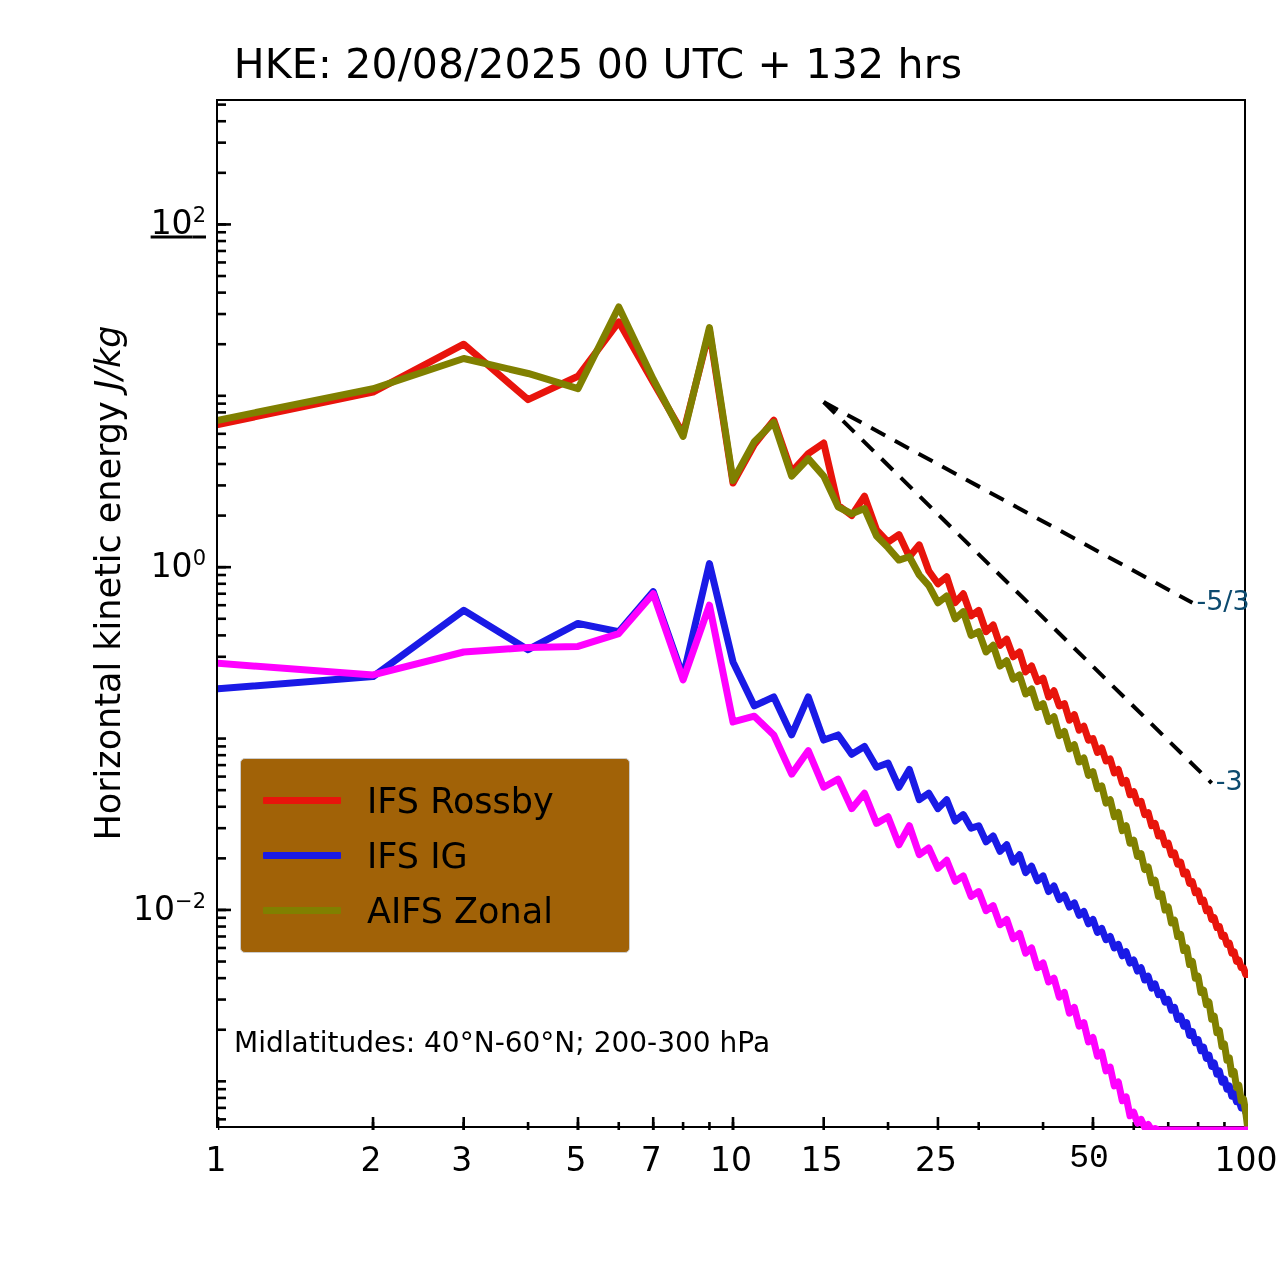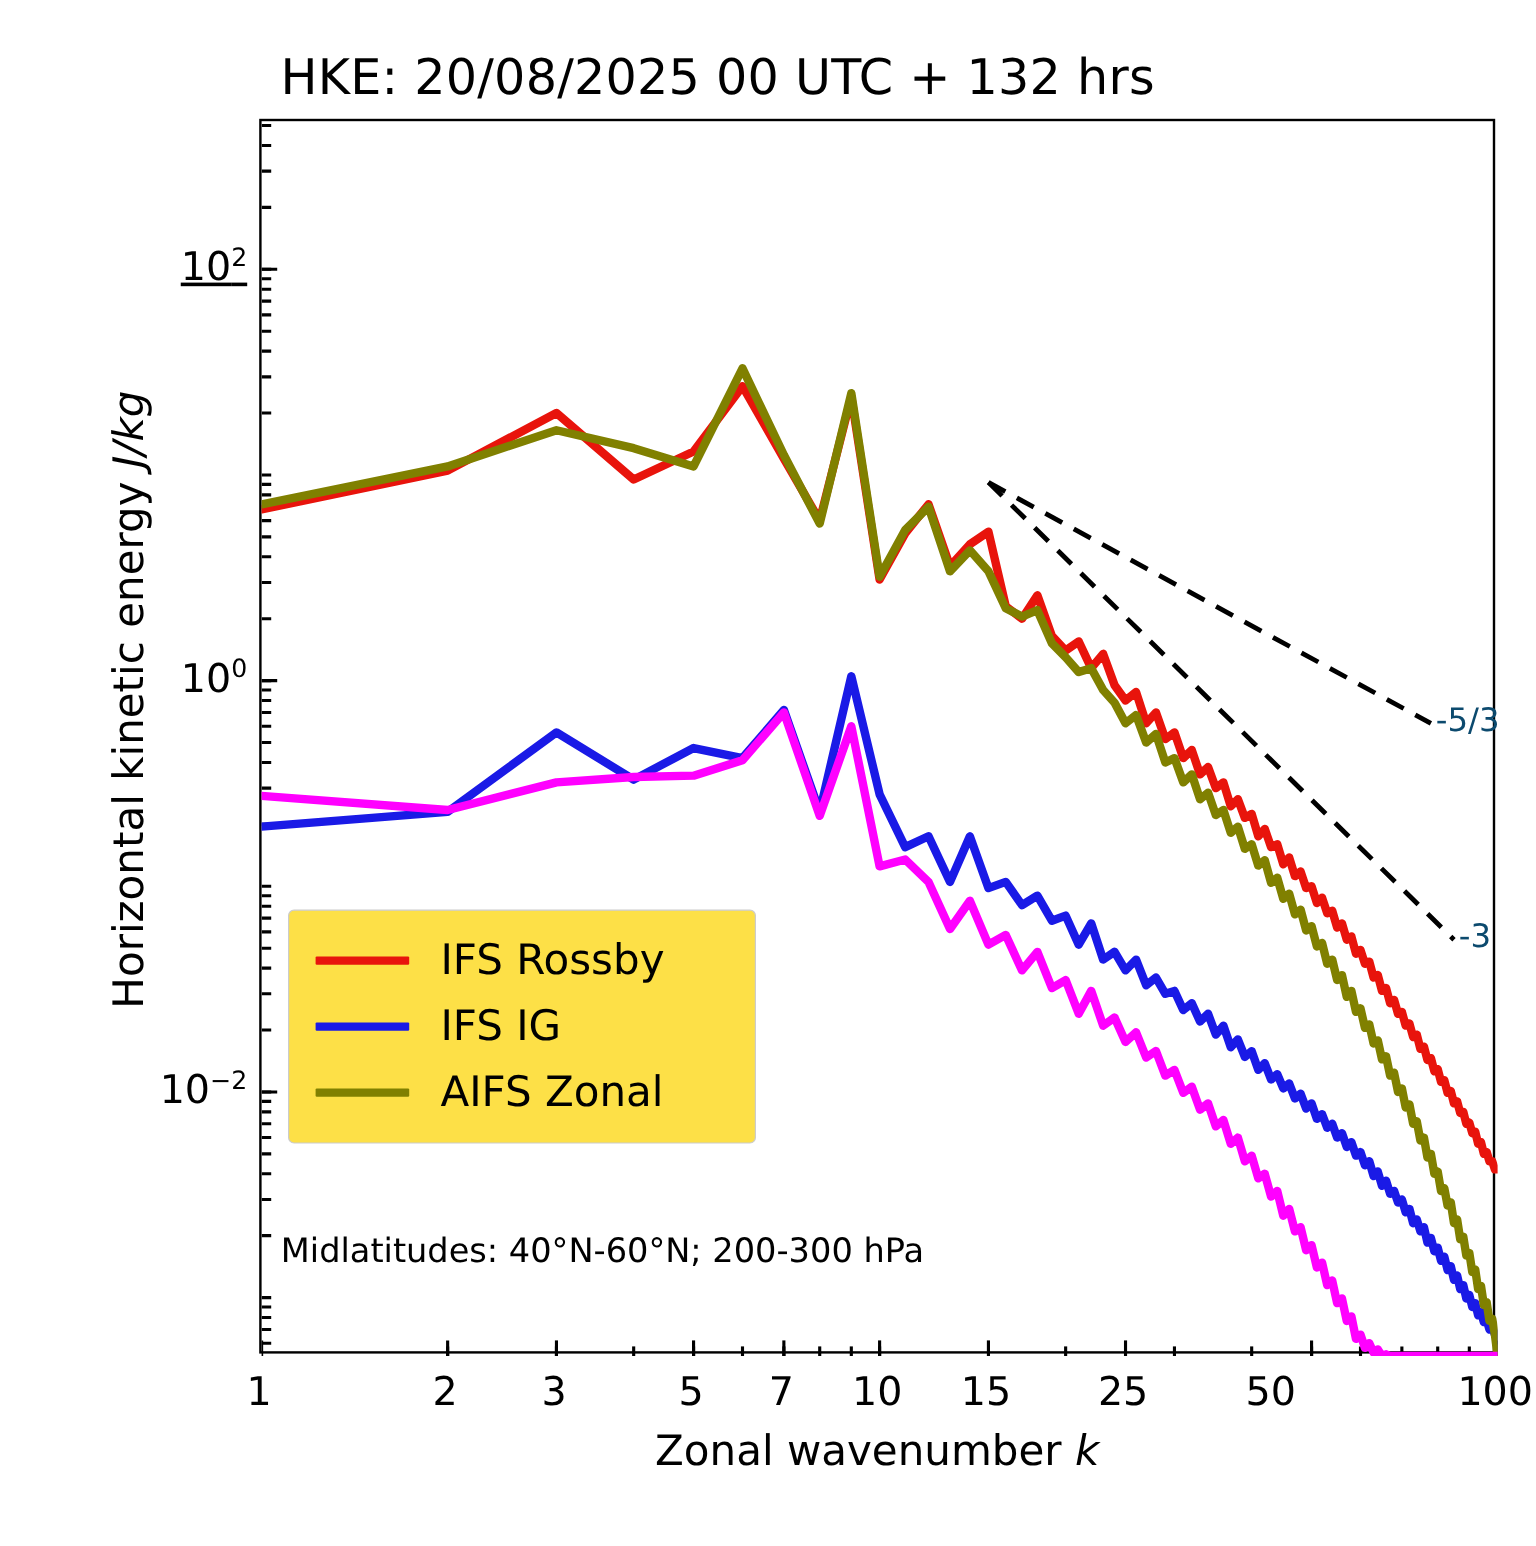--- a/index.html
+++ b/index.html
@@ -24,41 +24,40 @@
     position:absolute;left:216px;top:99px;width:1030px;height:1029px;
     border:2.6px solid #000;box-sizing:border-box;background:#fff;
   }
   #plot-svg{position:absolute;left:0;top:0;width:1030px;height:1029px;display:block;}
   .tick-lbl{position:absolute;font-size:33px;color:#000;white-space:nowrap;}
   .xtick-lbl{transform:translateX(-50%);top:1140px;}
   .ytick-lbl{transform:translateY(-50%);text-align:right;}
   .ytick-lbl sup{font-size:21px;vertical-align:super;line-height:0;}
   #legend{
     position:absolute;left:240px;top:758px;width:390px;
-    border:1.6px solid #cccccc;border-radius:5px;background:#fde047;
+    border:1.6px solid #cccccc;border-radius:5px;background:#a16207;
     padding:14px 0 14px 0;box-sizing:border-box;
   }
   .legend-row{display:flex;align-items:center;height:55px;padding-left:22px;}
   .legend-swatch{width:78px;height:7px;border-radius:1px;flex:0 0 auto;}
   .legend-label{margin-left:26px;font-size:35px;color:#000;white-space:nowrap;}
   #annotation{
     position:absolute;left:234px;top:1026px;font-size:28px;color:#000;white-space:nowrap;
   }
   .slope-lbl{position:absolute;font-size:27px;color:#0c4a6e;white-space:nowrap;}
 </style>
 </head>
 <body>
 
 <div id="root">
 
   <div id="chart-title">HKE: 20/08/2025 00 UTC + 132 hrs</div>
 
   <div id="ylabel"><span>Horizontal kinetic energy</span> <span class="it">J/kg</span></div>
 
-  <div id="xlabel"><span>Zonal wavenumber</span> <span class="it">k</span></div>
 
   <div id="plot-frame">
     <svg id="plot-svg" viewBox="0 0 1030 1029" preserveAspectRatio="none">
       <g id="ticks-group">
           <line x1="0" y1="1029" x2="0" y2="1016" stroke="#000" stroke-width="2.6"></line>
           <line x1="155.03044776695032" y1="1029" x2="155.03044776695032" y2="1016" stroke="#000" stroke-width="2.6"></line>
           <line x1="245.71744618062615" y1="1029" x2="245.71744618062615" y2="1016" stroke="#000" stroke-width="2.6"></line>
           <line x1="359.96955223304974" y1="1029" x2="359.96955223304974" y2="1016" stroke="#000" stroke-width="2.6"></line>
           <line x1="435.22549060734224" y1="1029" x2="435.22549060734224" y2="1016" stroke="#000" stroke-width="2.6"></line>
           <line x1="515" y1="1029" x2="515" y2="1016" stroke="#000" stroke-width="2.6"></line>
@@ -156,21 +155,21 @@
 
   <div id="xtick-labels">
       <div class="tick-lbl xtick-lbl" style="left: 216px;">1</div>
       <div class="tick-lbl xtick-lbl" style="left: 371.03px;">2</div>
       <div class="tick-lbl xtick-lbl" style="left: 461.717px;">3</div>
       <div class="tick-lbl xtick-lbl" style="left: 575.97px;">5</div>
       <div class="tick-lbl xtick-lbl" style="left: 651.225px;">7</div>
       <div class="tick-lbl xtick-lbl" style="left: 731px;">10</div>
       <div class="tick-lbl xtick-lbl" style="left: 821.687px;">15</div>
       <div class="tick-lbl xtick-lbl" style="left: 935.939px;">25</div>
-      <div class="tick-lbl xtick-lbl" style="left: 1059px;">50</div>
+      <div class="tick-lbl xtick-lbl" style="left: 1089px; font-family: Liberation Mono, monospace;">50</div>
       <div class="tick-lbl xtick-lbl" style="left: 1246px;">100</div>
     </div>
   <div id="ytick-labels">
       <div class="tick-lbl ytick-lbl" style="top: 222.422px; left: 128px; width: 78px; text-decoration: underline;"><span>10</span><sup>2</sup></div>
       <div class="tick-lbl ytick-lbl" style="top: 565.184px; left: 128px; width: 78px;"><span>10</span><sup>0</sup></div>
       <div class="tick-lbl ytick-lbl" style="top: 907.947px; left: 128px; width: 78px;"><span>10</span><sup>−2</sup></div>
     </div>
   <div id="slope-labels">
       <div class="slope-lbl" style="left: 1196.43px; top: 584.765px;">-5/3</div>
       <div class="slope-lbl" style="left: 1215.65px; top: 765.063px;">-3</div>

